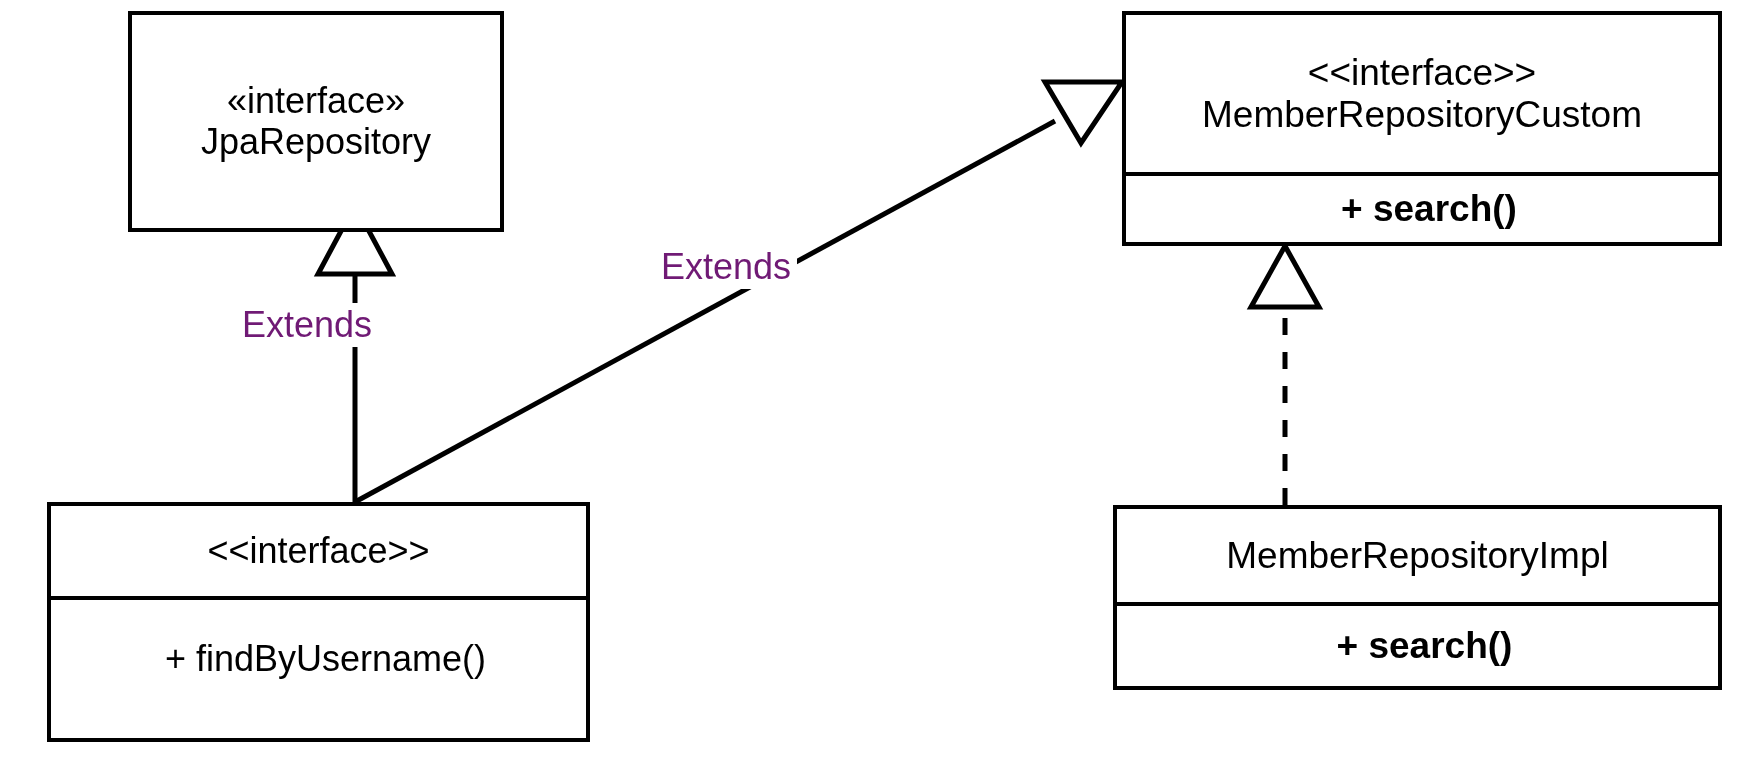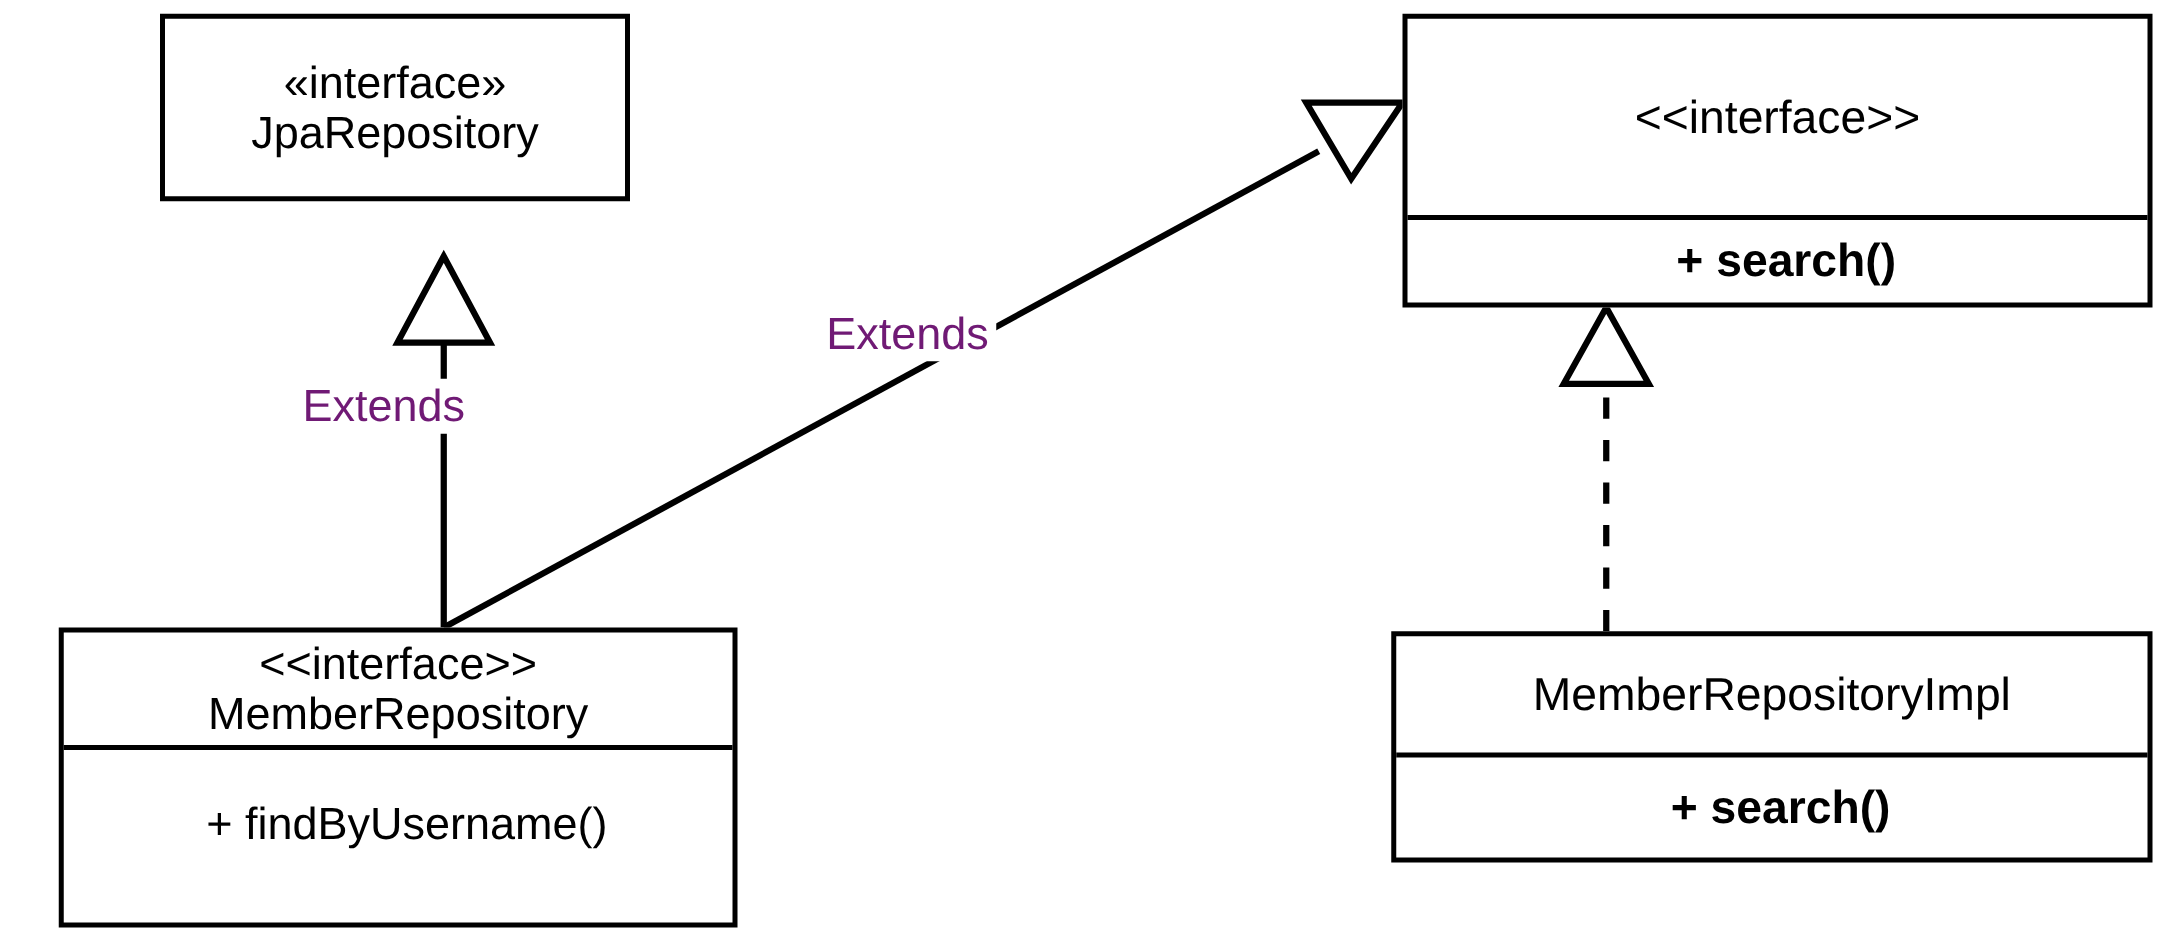--- a/index.html
+++ b/index.html
@@ -63,21 +63,21 @@
     white-space: nowrap;
     padding-left: 14px;
     line-height: 1.2;
   }
   .member-row.bold {
     font-weight: bold;
   }
 
   
   #box-jparepository {
-    left: 128px;  top: 11px;  width: 376px;  height: 150px;
+    left: 128px;  top: 11px;  width: 376px;  height: 221px;
   }
   #box-jparepository .compartment-title {
     height: 100%;
     font-size: 36px;
   }
 
   #box-memberrepositorycustom {
     left: 1122px;  top: 11px;  width: 600px;  height: 235px;
   }
   #box-memberrepositorycustom .compartment-title {
@@ -157,30 +157,30 @@
   <div class="uml-class" id="box-jparepository">
     <div class="compartment-title">
       <span class="stereotype">«interface»</span>
       <span class="class-name">JpaRepository</span>
     </div>
   </div>
 
   <div class="uml-class" id="box-memberrepositorycustom">
     <div class="compartment-title">
       <span class="stereotype">&lt;&lt;interface&gt;&gt;</span>
+      <span class="class-name">MemberRepositoryCustom</span>
     </div>
     <div class="compartment-members">
       <div class="member-row bold">+ search()</div>
     </div>
   </div>
 
   <div class="uml-class" id="box-memberrepository">
     <div class="compartment-title">
       <span class="stereotype">&lt;&lt;interface&gt;&gt;</span>
-      <span class="class-name">MemberRepository</span>
     </div>
     <div class="compartment-members">
       <div class="member-row">+ findByUsername()</div>
     </div>
   </div>
 
   <div class="uml-class" id="box-memberrepositoryimpl">
     <div class="compartment-title">
       <span class="class-name">MemberRepositoryImpl</span>
     </div>

